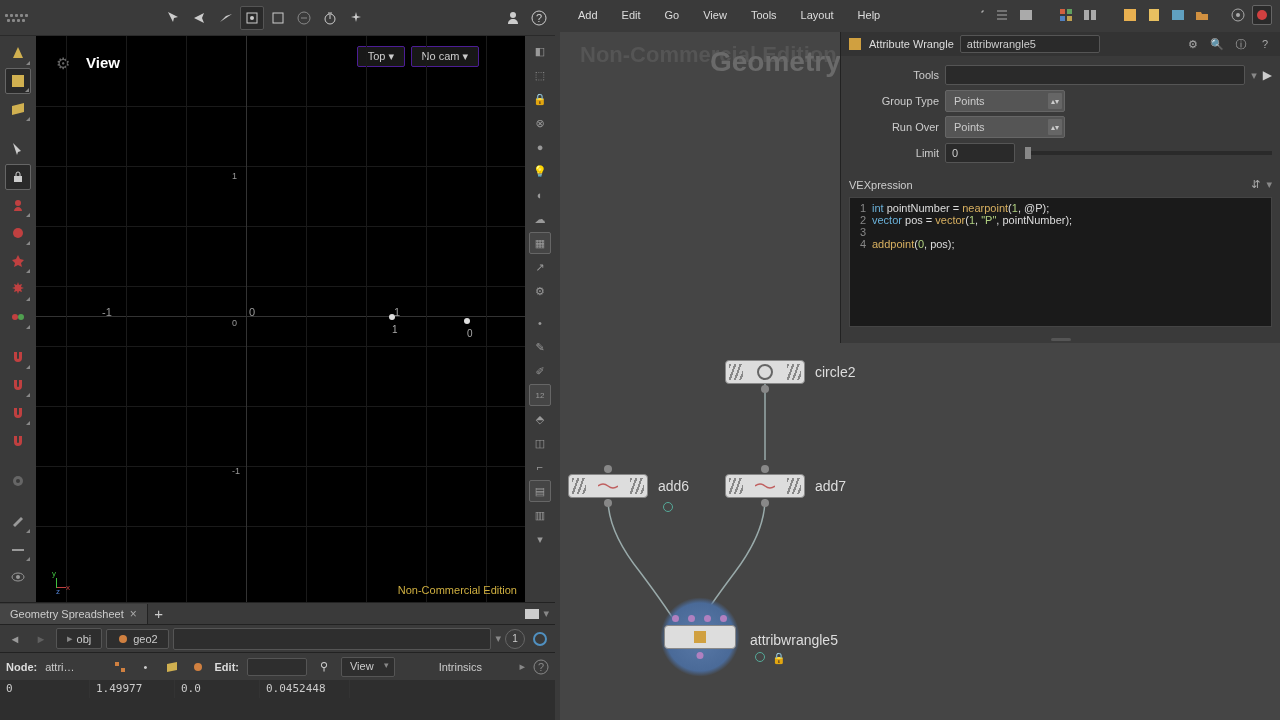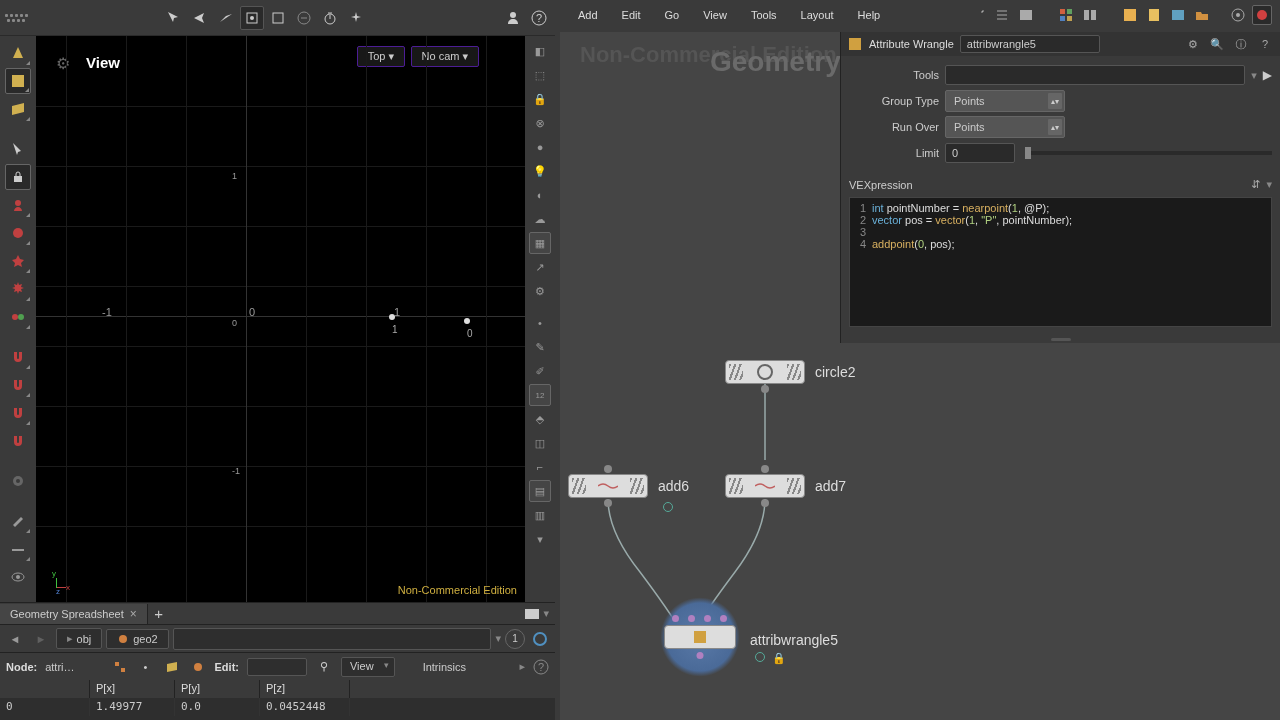--- a/index.html
+++ b/index.html
@@ -517,38 +517,32 @@
       </div>
     <div class="small-ico">
         <svg width="14" height="14">
           <circle cx="7" cy="7" r="4" fill="#d08040"></circle>
         </svg>
       </div>
     <span class="lbl">Edit:</span>
     <div class="field"></div>
     <div class="small-ico">⚲</div>
     <div class="sel"><span>View</span></div>
-    <span style="margin-left:20px">Intrinsics</span>
+    <span style="margin-left:36px">Intrinsics</span>
     <div style="flex:1"></div>
     <span style="color:#888">▸</span>
     <div class="nav">
         <svg width="16" height="16">
           <circle cx="8" cy="8" r="7" fill="none" stroke="#888"></circle>
           <text x="8" y="12" text-anchor="middle" fill="#888" font-size="10">?</text>
         </svg>
       </div>
   </div>
 
   <div class="table">
-    <div class="hdr">
-      <div class="cell c0"></div>
-      <div class="cell c1">P[x]</div>
-      <div class="cell c2">P[y]</div>
-      <div class="cell c3">P[z]</div>
-    </div>
     <div class="row">
       <div class="cell c0">0</div>
       <div class="cell c1">1.49977</div>
       <div class="cell c2">0.0</div>
       <div class="cell c3">0.0452448</div>
     </div>
   </div>
 </div>
 
 <div class="network-pane">

